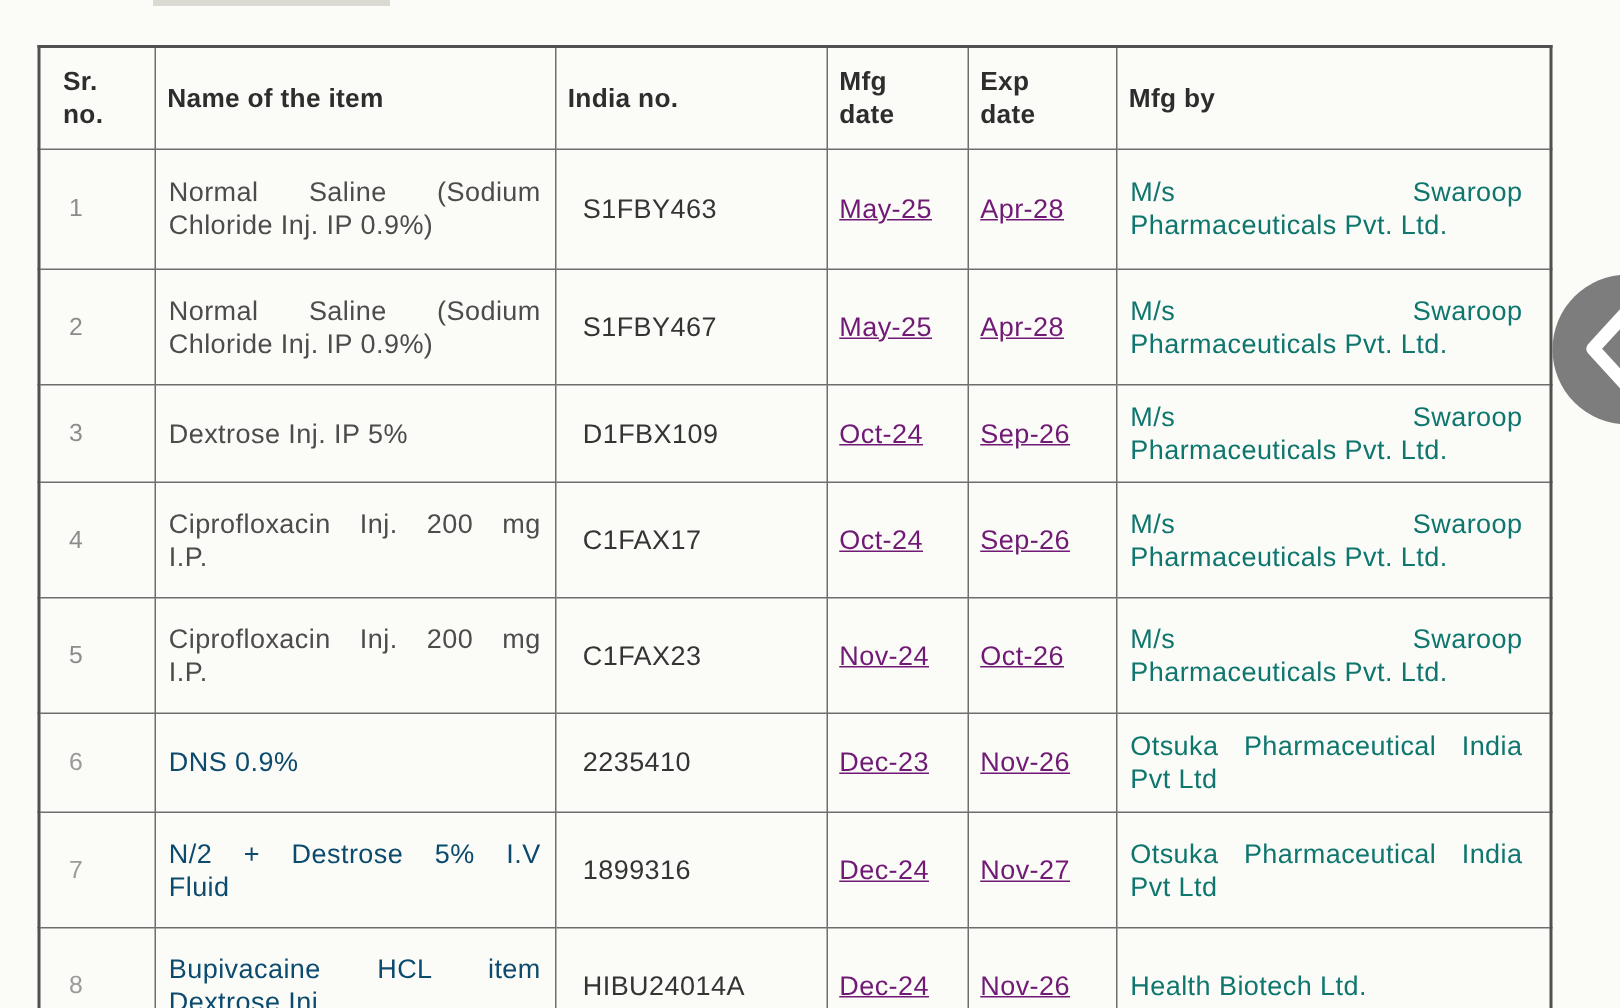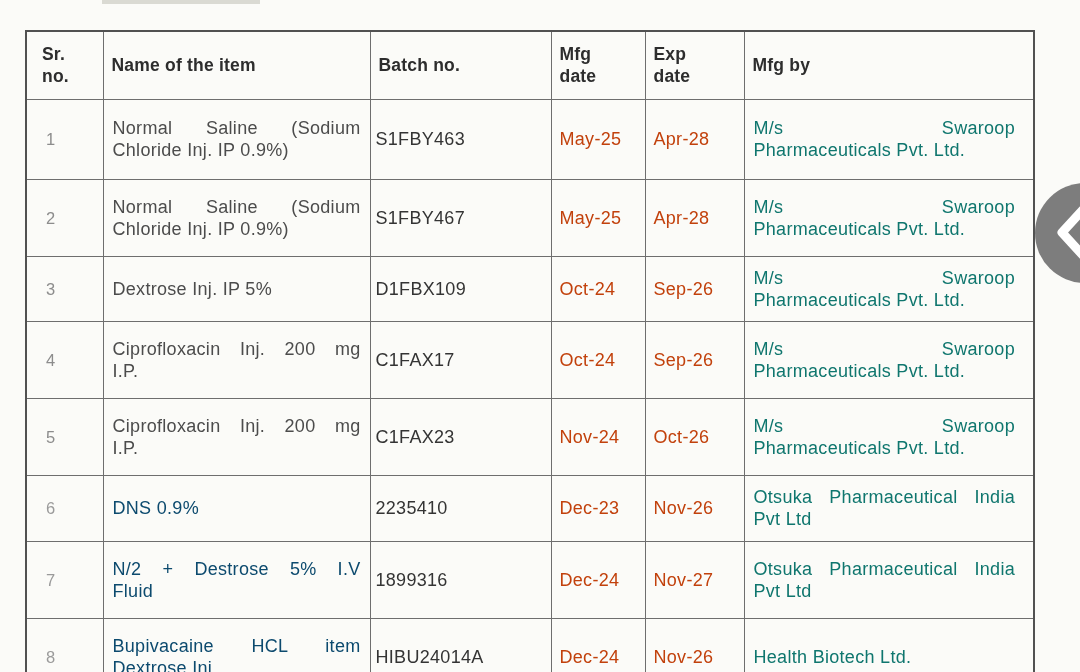--- a/index.html
+++ b/index.html
@@ -16,22 +16,22 @@
   tbody tr:nth-child(1){height:80px;}
   tbody tr:nth-child(6),tbody tr:nth-child(7){height:66px;}
   tbody tr:nth-child(8){height:68px;}
   th{font-weight:bold;color:#2d2d2d;text-align:left;font-size:17.5px;line-height:22px;padding:0 8px;letter-spacing:.2px;}
   th.c-sr{padding-left:15px;}
   td{font-size:18px;line-height:22px;color:#3e3e3e;letter-spacing:.3px;}
   .line{display:block;}
   .jl{text-align:justify;text-align-last:justify;}
   td.c-sr{color:#8c8c8c;padding-left:19px;font-size:16.5px;}
   td.c-name{padding:16px 9px;color:#4c4c4c;}
-  td.c-batch{padding-left:5px;color:#343434;}
-  td.c-mfg,td.c-exp{padding-left:8px;color:#c2410c;}
+  td.c-batch{padding-left:18px;color:#343434;}
+  td.c-mfg,td.c-exp{padding-left:8px;color:#701a75;text-decoration:underline;}
   td.c-by{padding:0 18px 0 9px;color:#0f766e;}
   tbody tr:nth-child(n+6) td.c-name{color:#0c4a6e;}
   tbody tr:nth-child(n+6) td.c-sr{color:#9a9a9a;}
   .float-btn{
     position:absolute;left:1035px;top:183px;width:100px;height:100px;
     border-radius:50%;border:none;padding:0;cursor:pointer;background:#7d7d7d;
   }
   .float-btn svg{position:absolute;left:0;top:0;}
 </style>
 </head>
@@ -53,21 +53,21 @@
       <thead>
         <tr id="head-row">
             <th class="c-sr">
               <span class="line">Sr.</span>
               <span class="line">no.</span>
             </th>
             <th class="c-name">
               <span class="line">Name of the item</span>
             </th>
             <th class="c-batch">
-              <span class="line">Batch no.</span>
+              <span class="line">India no.</span>
             </th>
             <th class="c-mfg">
               <span class="line">Mfg</span>
               <span class="line">date</span>
             </th>
             <th class="c-exp">
               <span class="line">Exp</span>
               <span class="line">date</span>
             </th>
             <th class="c-by">

